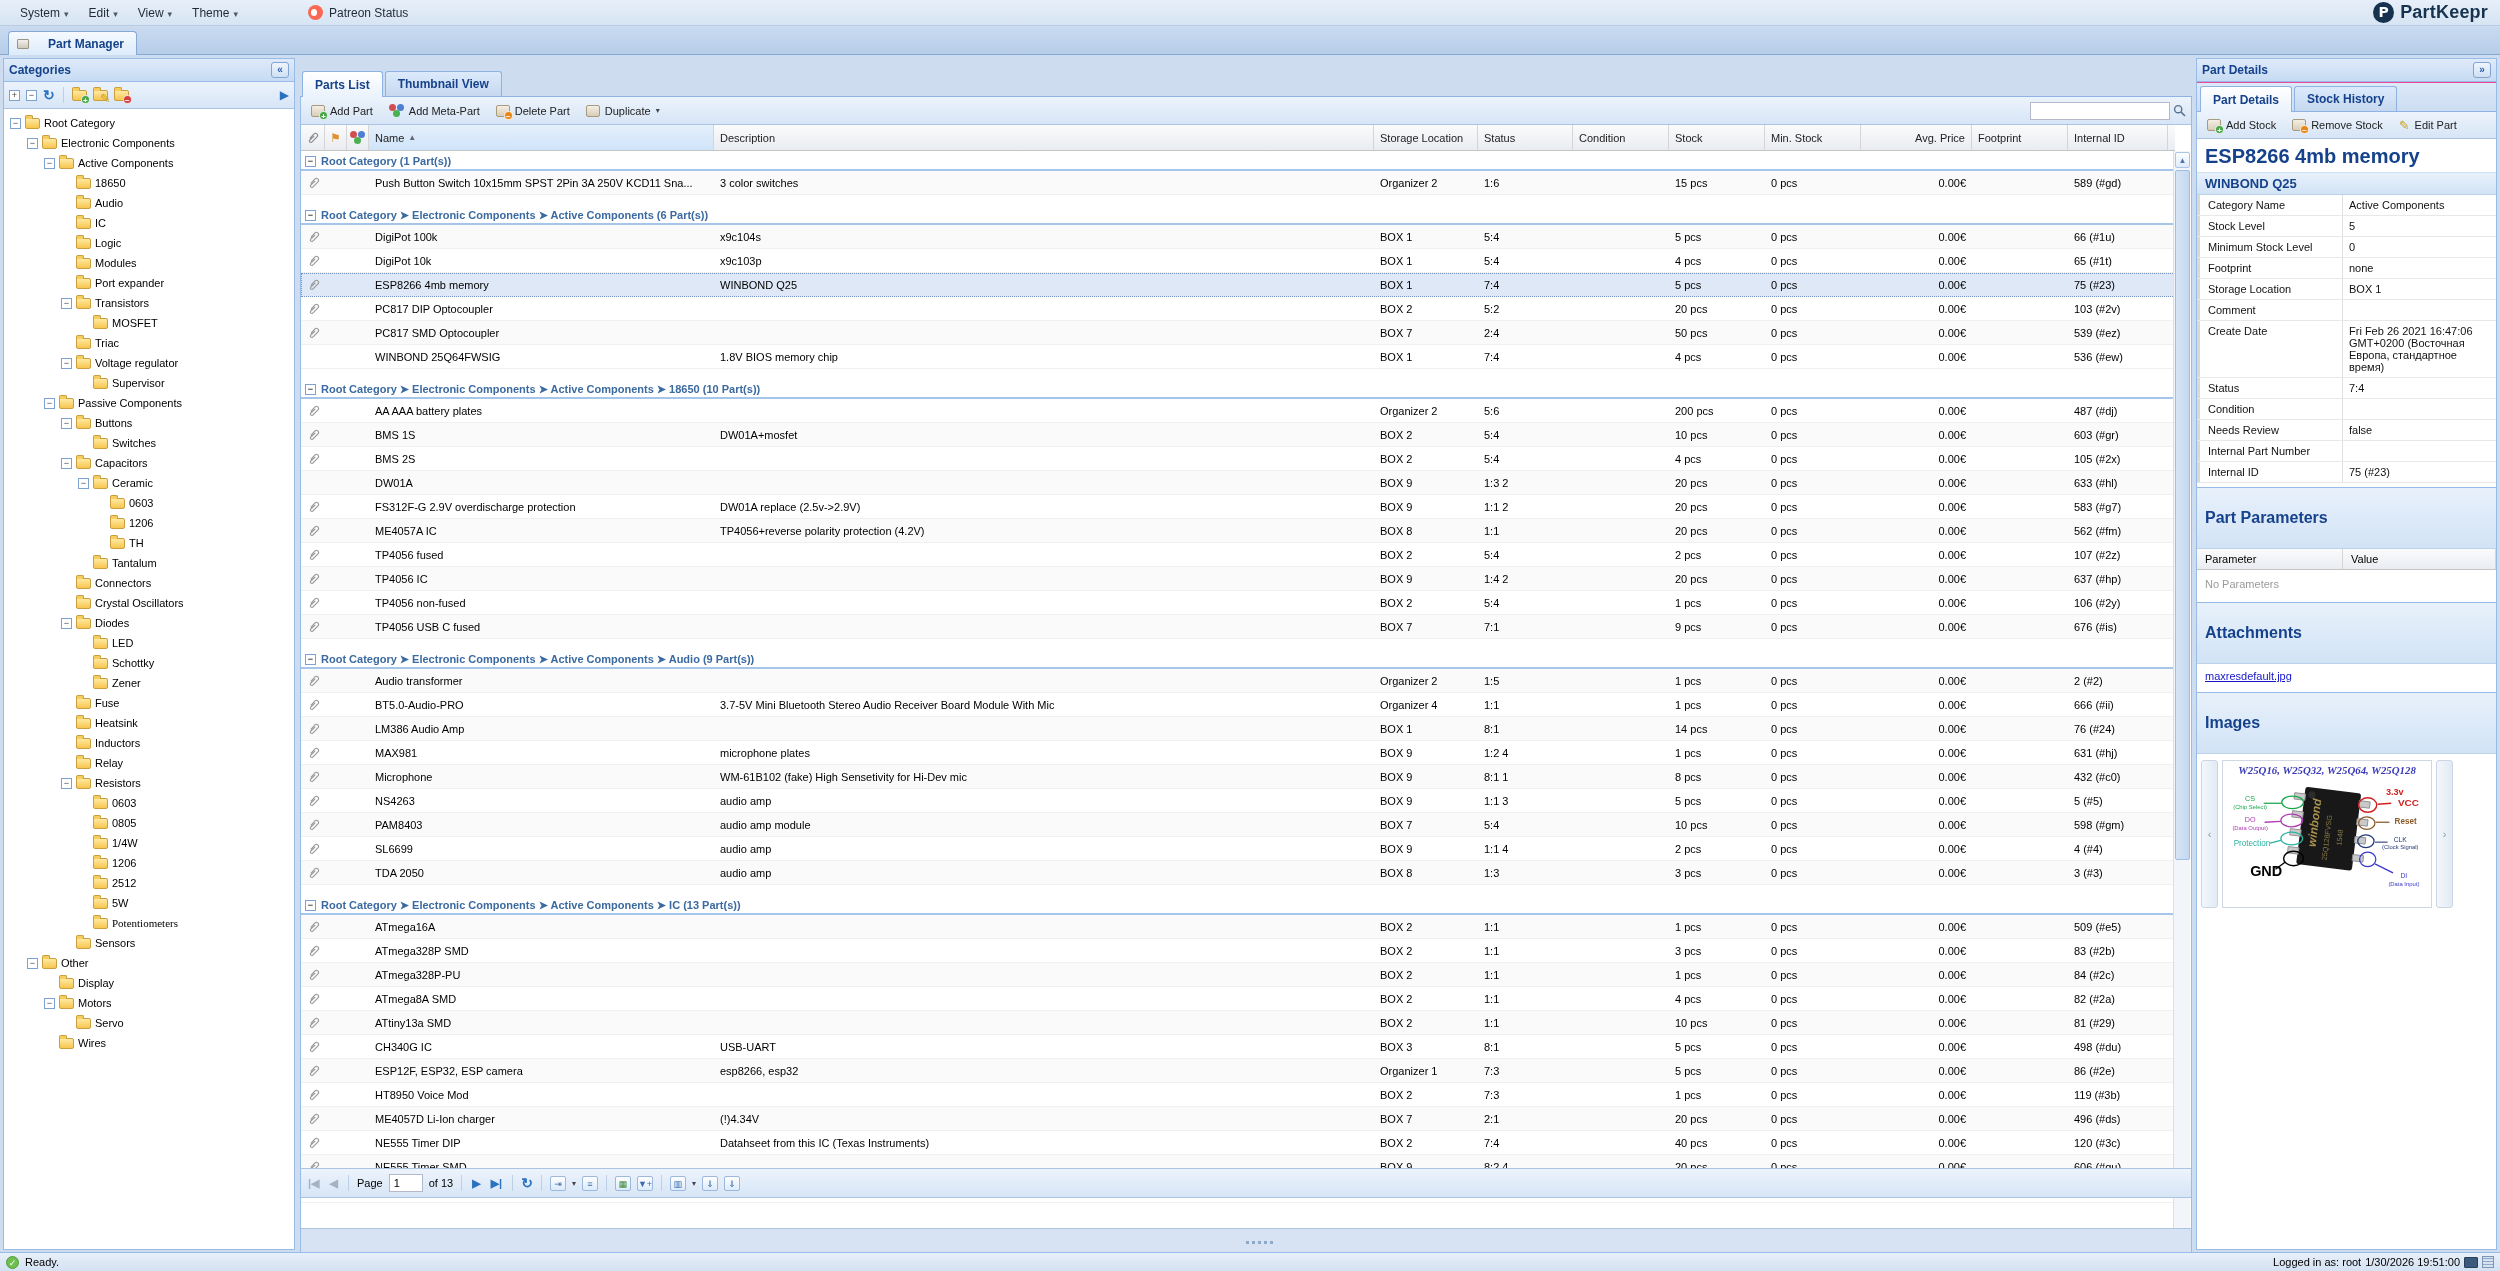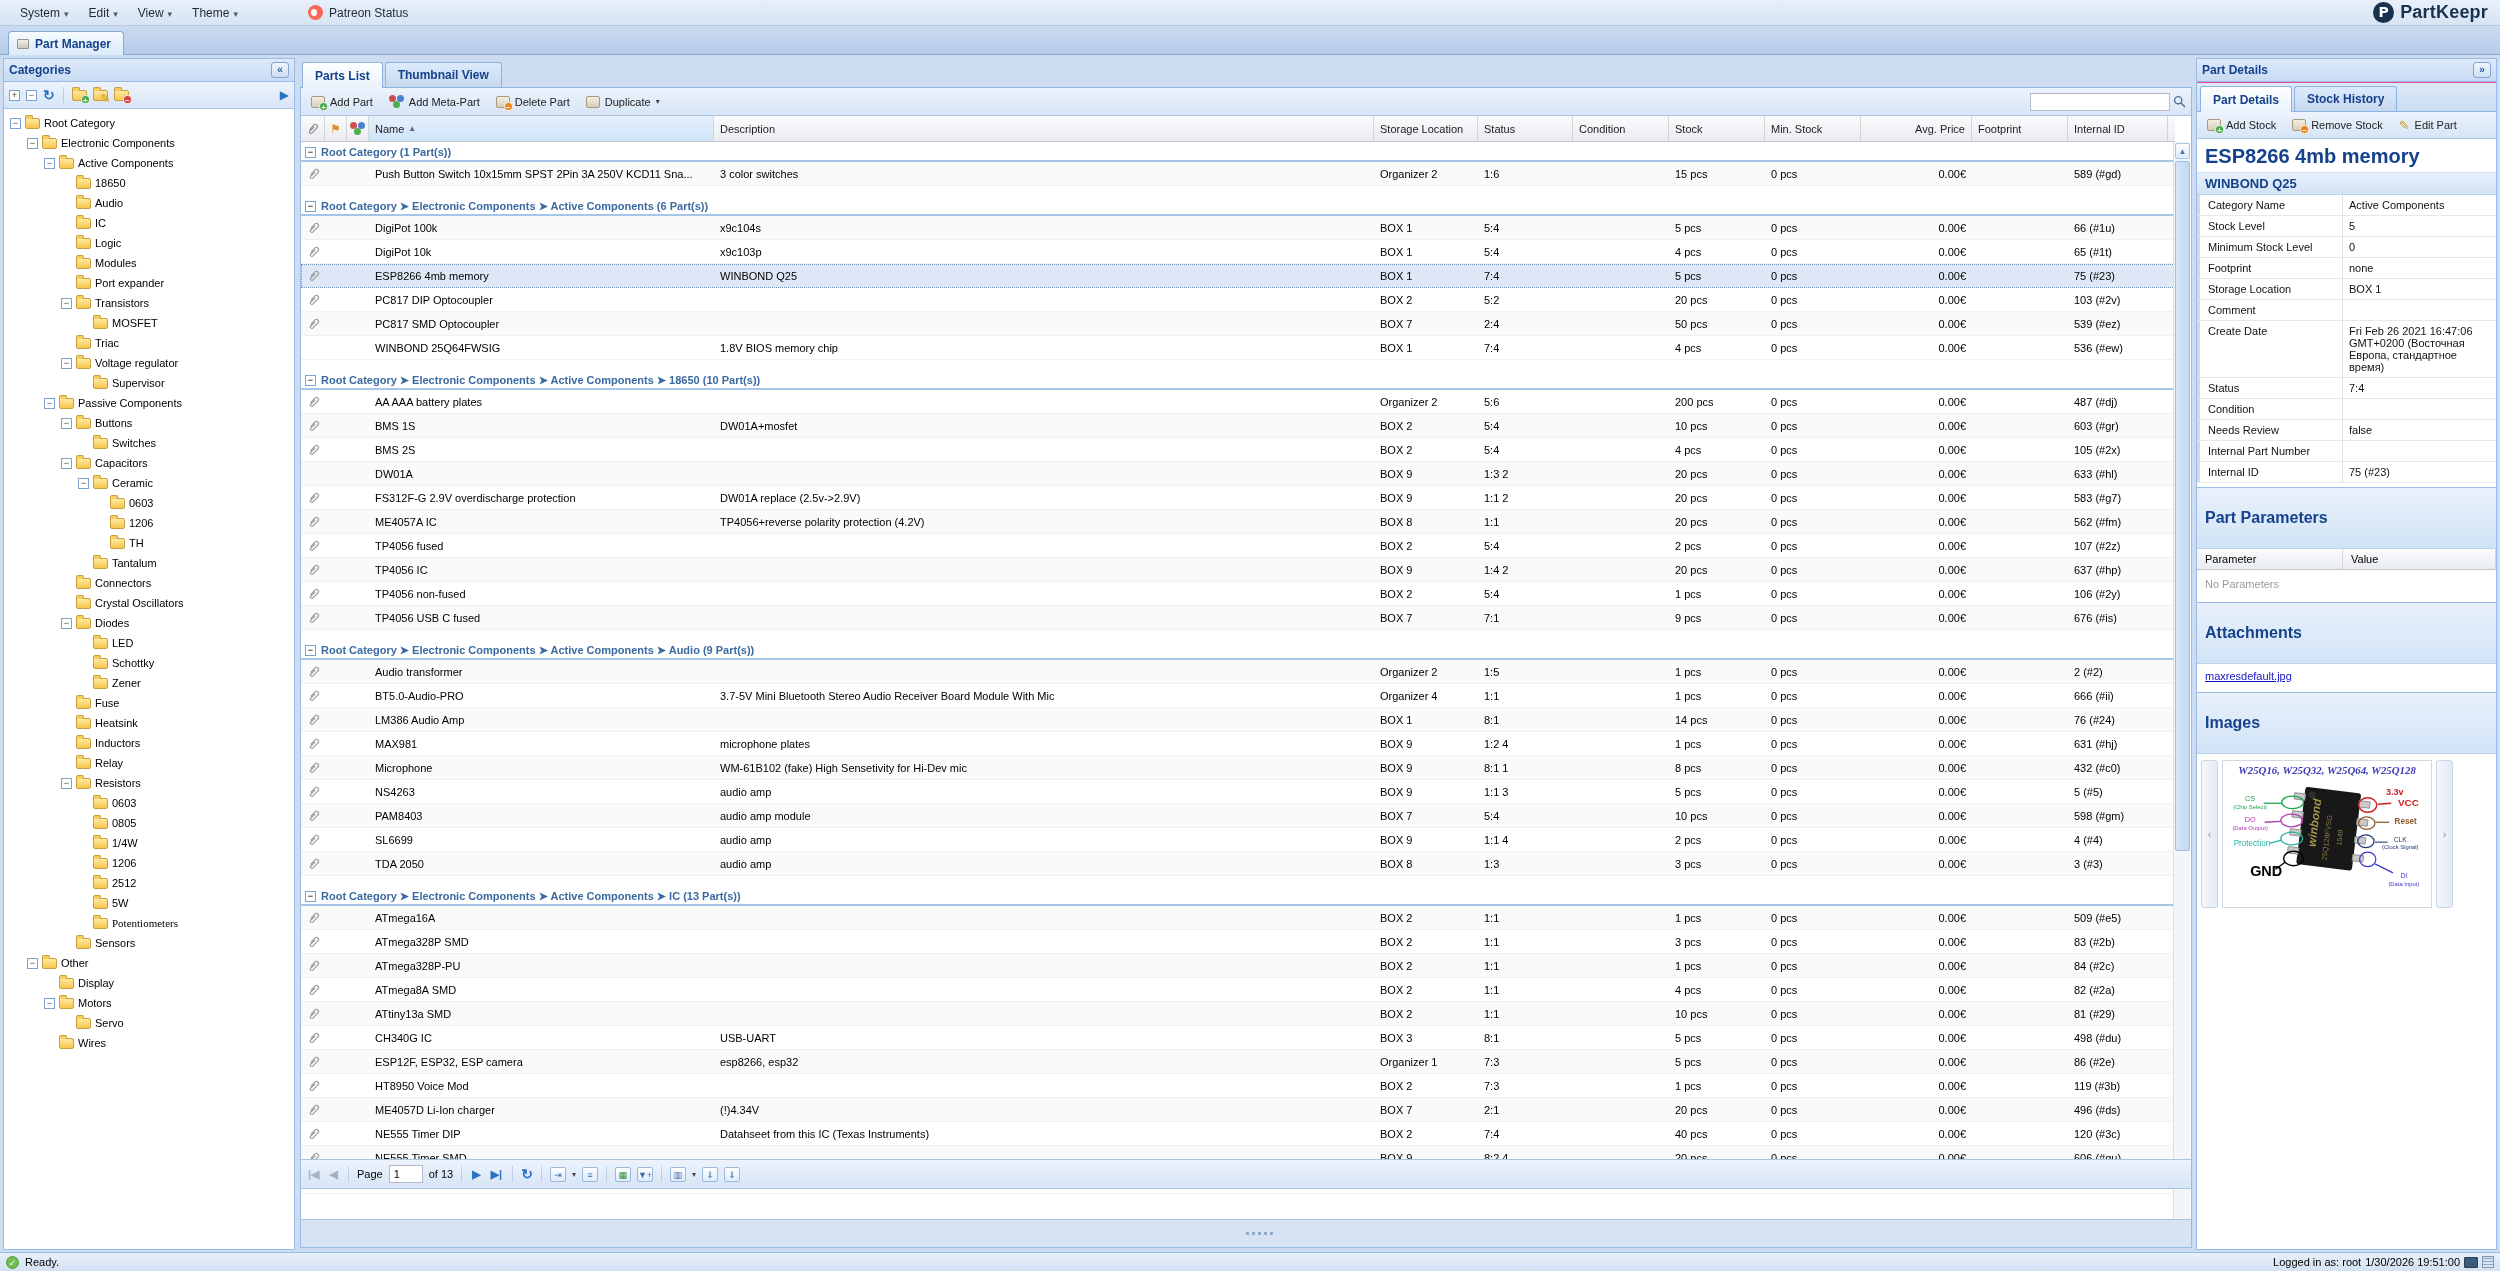--- a/index.html
+++ b/index.html
@@ -17,21 +17,21 @@
   .patreon-ico::after { content:""; position:absolute; left:3px; top:4px; width:6px; height:7px; border-radius:50%; background:#fff; }
   .logo { position:absolute; right:12px; top:2px; display:flex; align-items:center; gap:6px; }
   .logo-circle { width:21px; height:21px; border-radius:50%; background:#16324f; color:#fff; font-weight:bold; font-size:14px; text-align:center; line-height:21px; font-family:"DejaVu Sans",sans-serif; }
   .logo-text { font-size:18px; font-weight:bold; color:#16324f; letter-spacing:.2px; }
 
   
   .apptabs { position:absolute; left:0; top:27px; width:2500px; height:28px;
     background:linear-gradient(#c9daf0,#b6cde8); border-bottom:1px solid #86a9d4; }
   .apptab { position:absolute; left:8px; top:4px; height:24px; padding:0 12px 0 8px;
     background:linear-gradient(#f6faff,#dcebfa); border:1px solid #86a9d4; border-bottom:none;
-    border-radius:4px 4px 0 0; display:flex; align-items:center; gap:6px;
+    border-radius:4px 4px 0 0; display:flex; align-items:center; gap:19px;
     color:#15428b; font-weight:bold; font-size:12px; }
   .pkg-ico { width:12px; height:10px; background:linear-gradient(#f2f0ec,#cfc9bd); border:1px solid #9a9486; border-radius:1px; }
 
   
   .panel { position:absolute; background:#fff; border:1px solid #99bbe8; }
   .panel-hd { height:23px; background:linear-gradient(#dfeafa,#c6dbf3); border-bottom:1px solid #99bbe8;
     display:flex; align-items:center; justify-content:space-between; padding:0 5px; }
   .panel-hd .title { color:#15428b; font-weight:bold; font-size:12px; }
   .mini-btn { width:18px; height:16px; background:linear-gradient(#eef5fd,#cfe0f3); border:1px solid #81a4d0;
     border-radius:3px; color:#2a5fa8; font-weight:bold; font-size:10px; text-align:center; line-height:14px; cursor:pointer; }
@@ -56,21 +56,21 @@
   .tw { width:11px; height:11px; border:1px solid #7da2ce; background:#fff; color:#444; font-size:9px; line-height:9px; text-align:center; flex:none; }
 
   
   #cat-panel { left:3px; top:58px; width:292px; height:1192px; }
   #cat-tree { position:absolute; left:0; top:51px; right:0; bottom:0; overflow:hidden; background:#fff; padding-top:3px; }
   .tree-row { height:20px; display:flex; align-items:center; gap:4px; white-space:nowrap; cursor:pointer; }
   .tree-row .lbl { color:#000; font-size:11px; }
   .tree-sp { width:11px; flex:none; }
 
   
-  #parts-wrap { left:300px; top:58px; width:1892px; height:1190px; background:transparent; border:none; }
+  #parts-wrap { left:300px; top:67px; width:1892px; height:1190px; background:transparent; border:none; }
   .tabstrip { position:absolute; left:0; top:0; width:100%; height:30px; border-bottom:1px solid #8db2e3; background:transparent; display:flex; align-items:flex-end; gap:2px; padding-left:2px; }
   .tab { height:25px; padding:0 12px; display:flex; align-items:center; border:1px solid #8db2e3; border-bottom:none;
     border-radius:3px 3px 0 0; color:#15428b; font-weight:bold; font-size:12px; cursor:pointer;
     background:linear-gradient(#dceafc,#c6d8ef); }
   .tab.active { background:linear-gradient(#ffffff,#eaf2fc); position:relative; top:1px; height:26px; }
   #parts-panel { position:absolute; left:0; top:30px; width:1892px; height:1160px; background:#fff; border:1px solid #99bbe8; border-top:none; }
   #parts-tbar { position:absolute; left:0; top:0; width:100%; height:28px; }
   .search-box { margin-left:auto; display:flex; align-items:center; gap:3px; }
   .search-box input { width:140px; height:18px; border:1px solid #b5b8c8; font-size:11px; padding:0 4px; background:#fff; }
 

